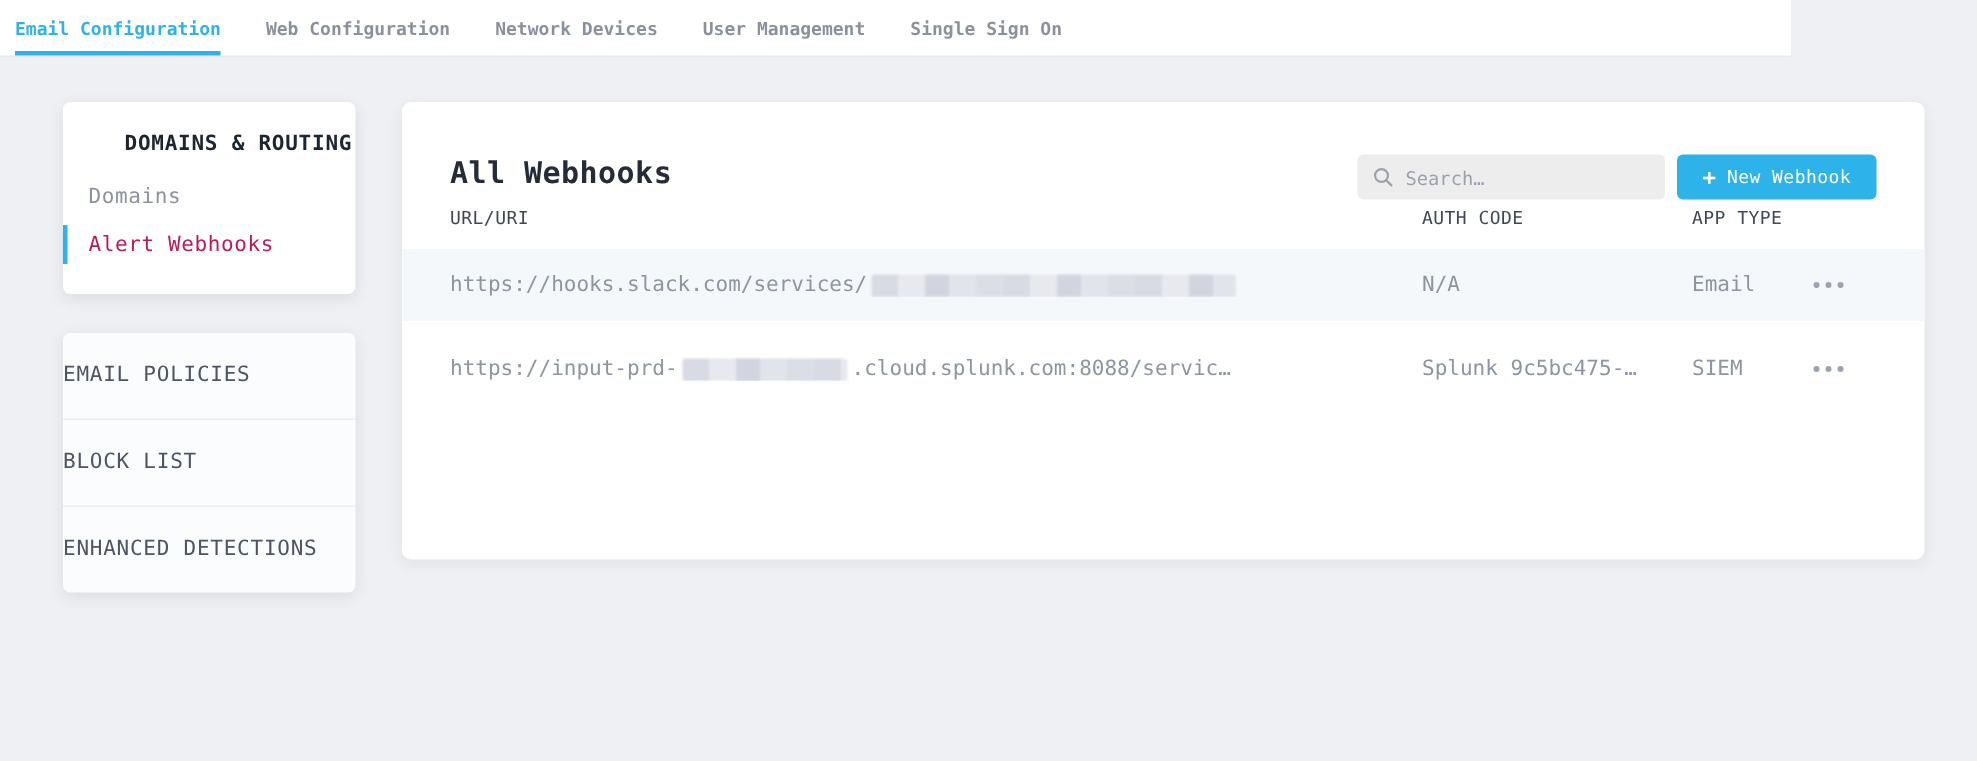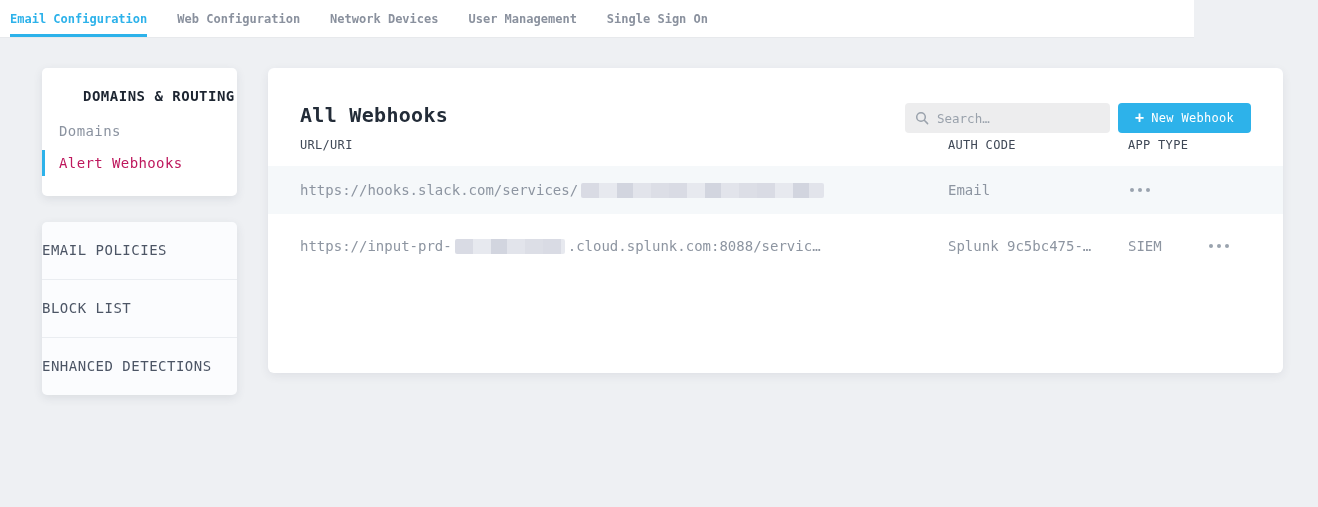--- a/index.html
+++ b/index.html
@@ -167,20 +167,21 @@
       <div class="t-cell">APP TYPE</div>
       <div class="t-cell"></div>
     </div>
 
     <div class="t-row data-row tinted">
       <div class="url-cell">
         <span>https://hooks.slack.com/services/</span>
         <span class="redact w1"></span>
         <span></span>
       </div>
+      <div>N/A</div>
       <div>Email</div>
       <div class="dots">
         <i></i>
           <i></i>
           <i></i>
       </div>
     </div>
 
     <div class="t-row data-row tall">
       <div class="url-cell">

